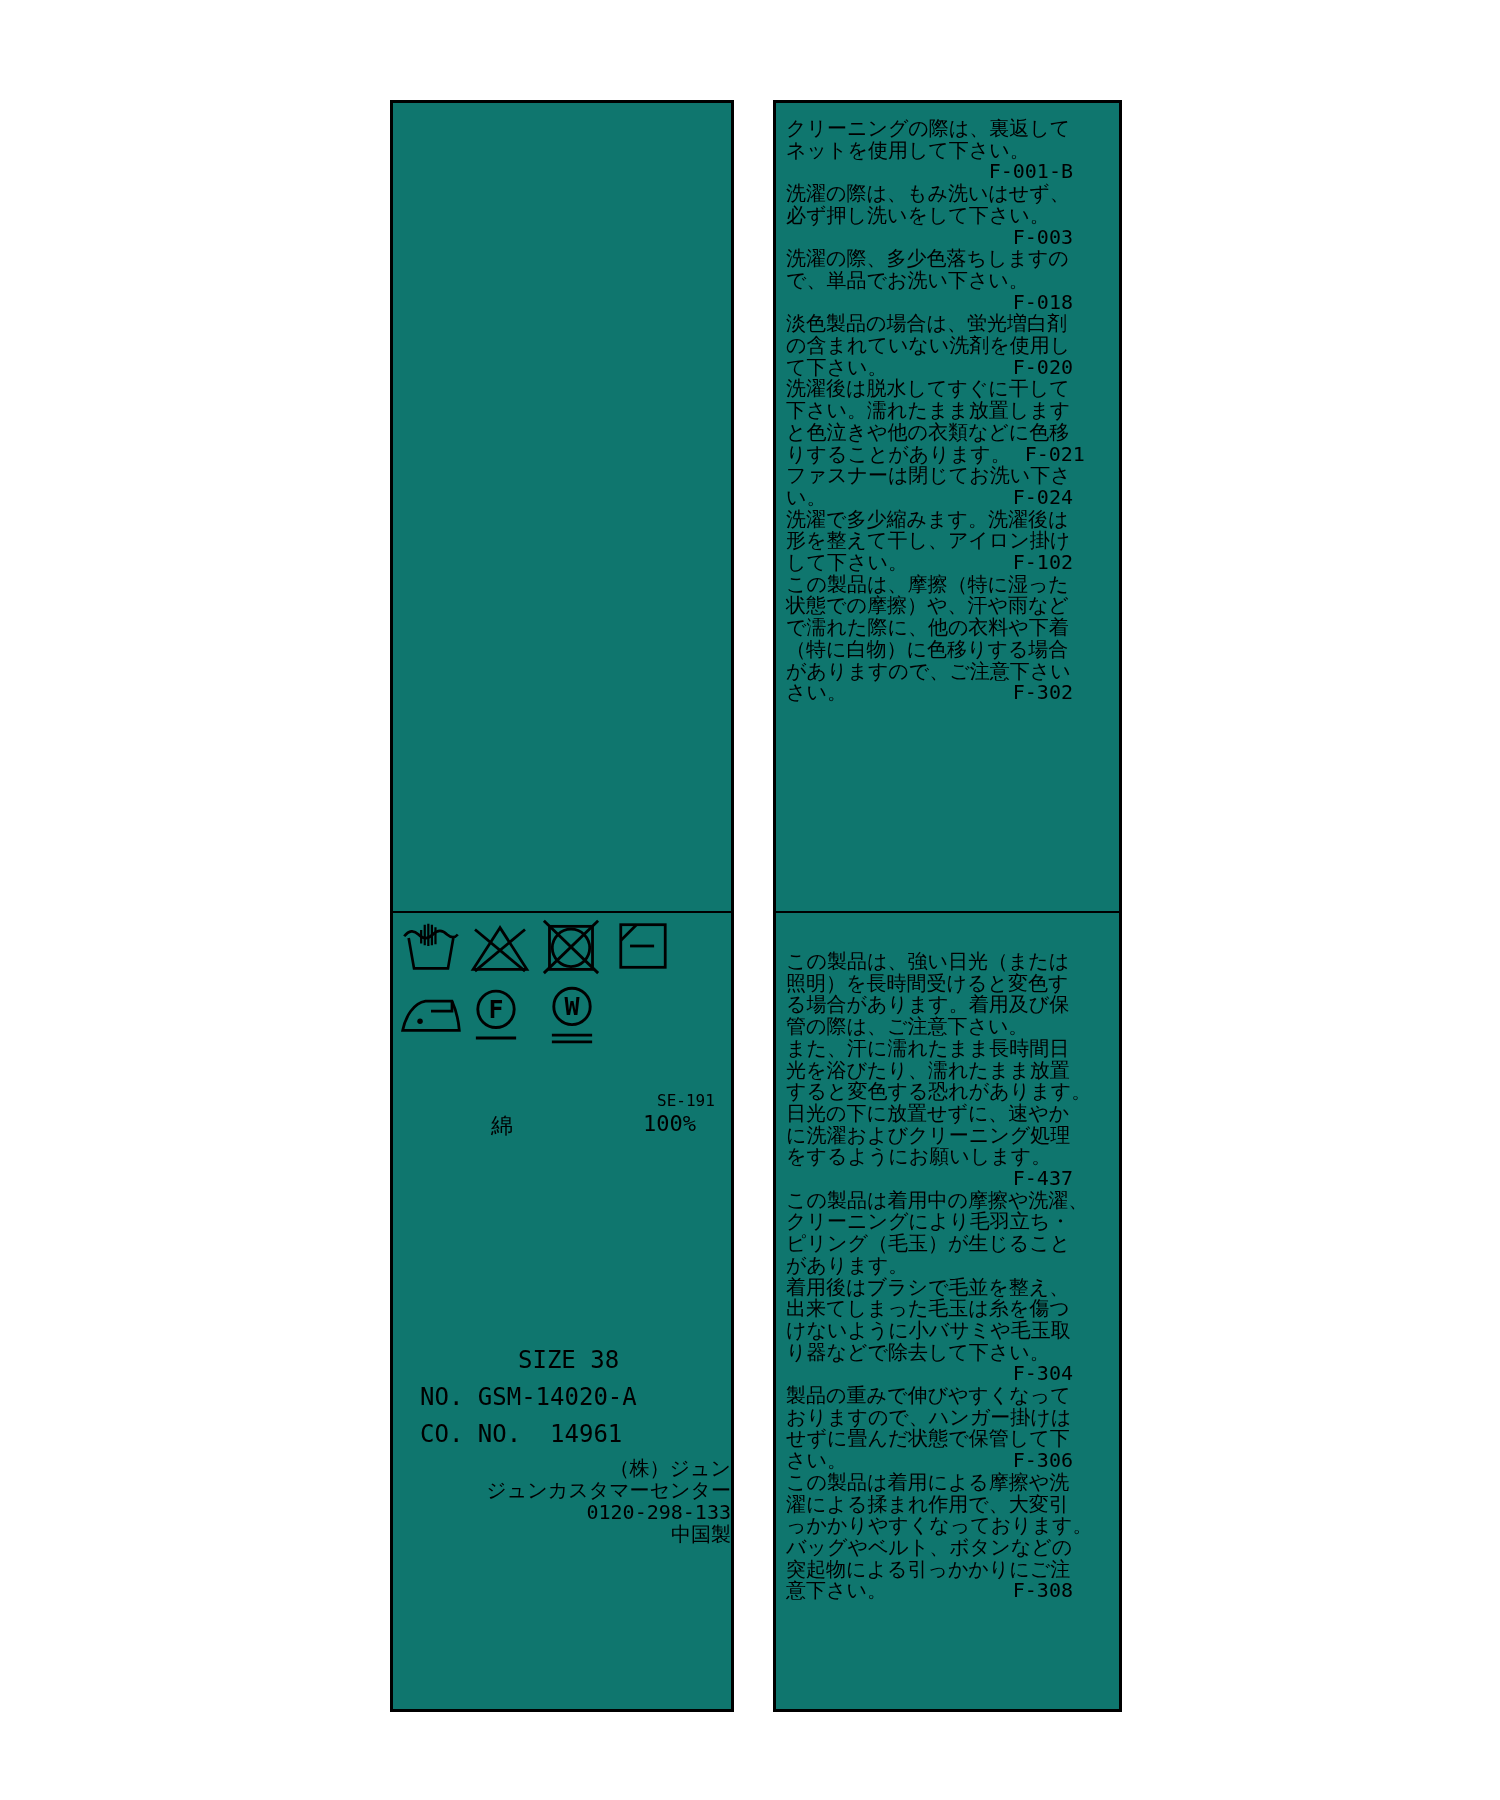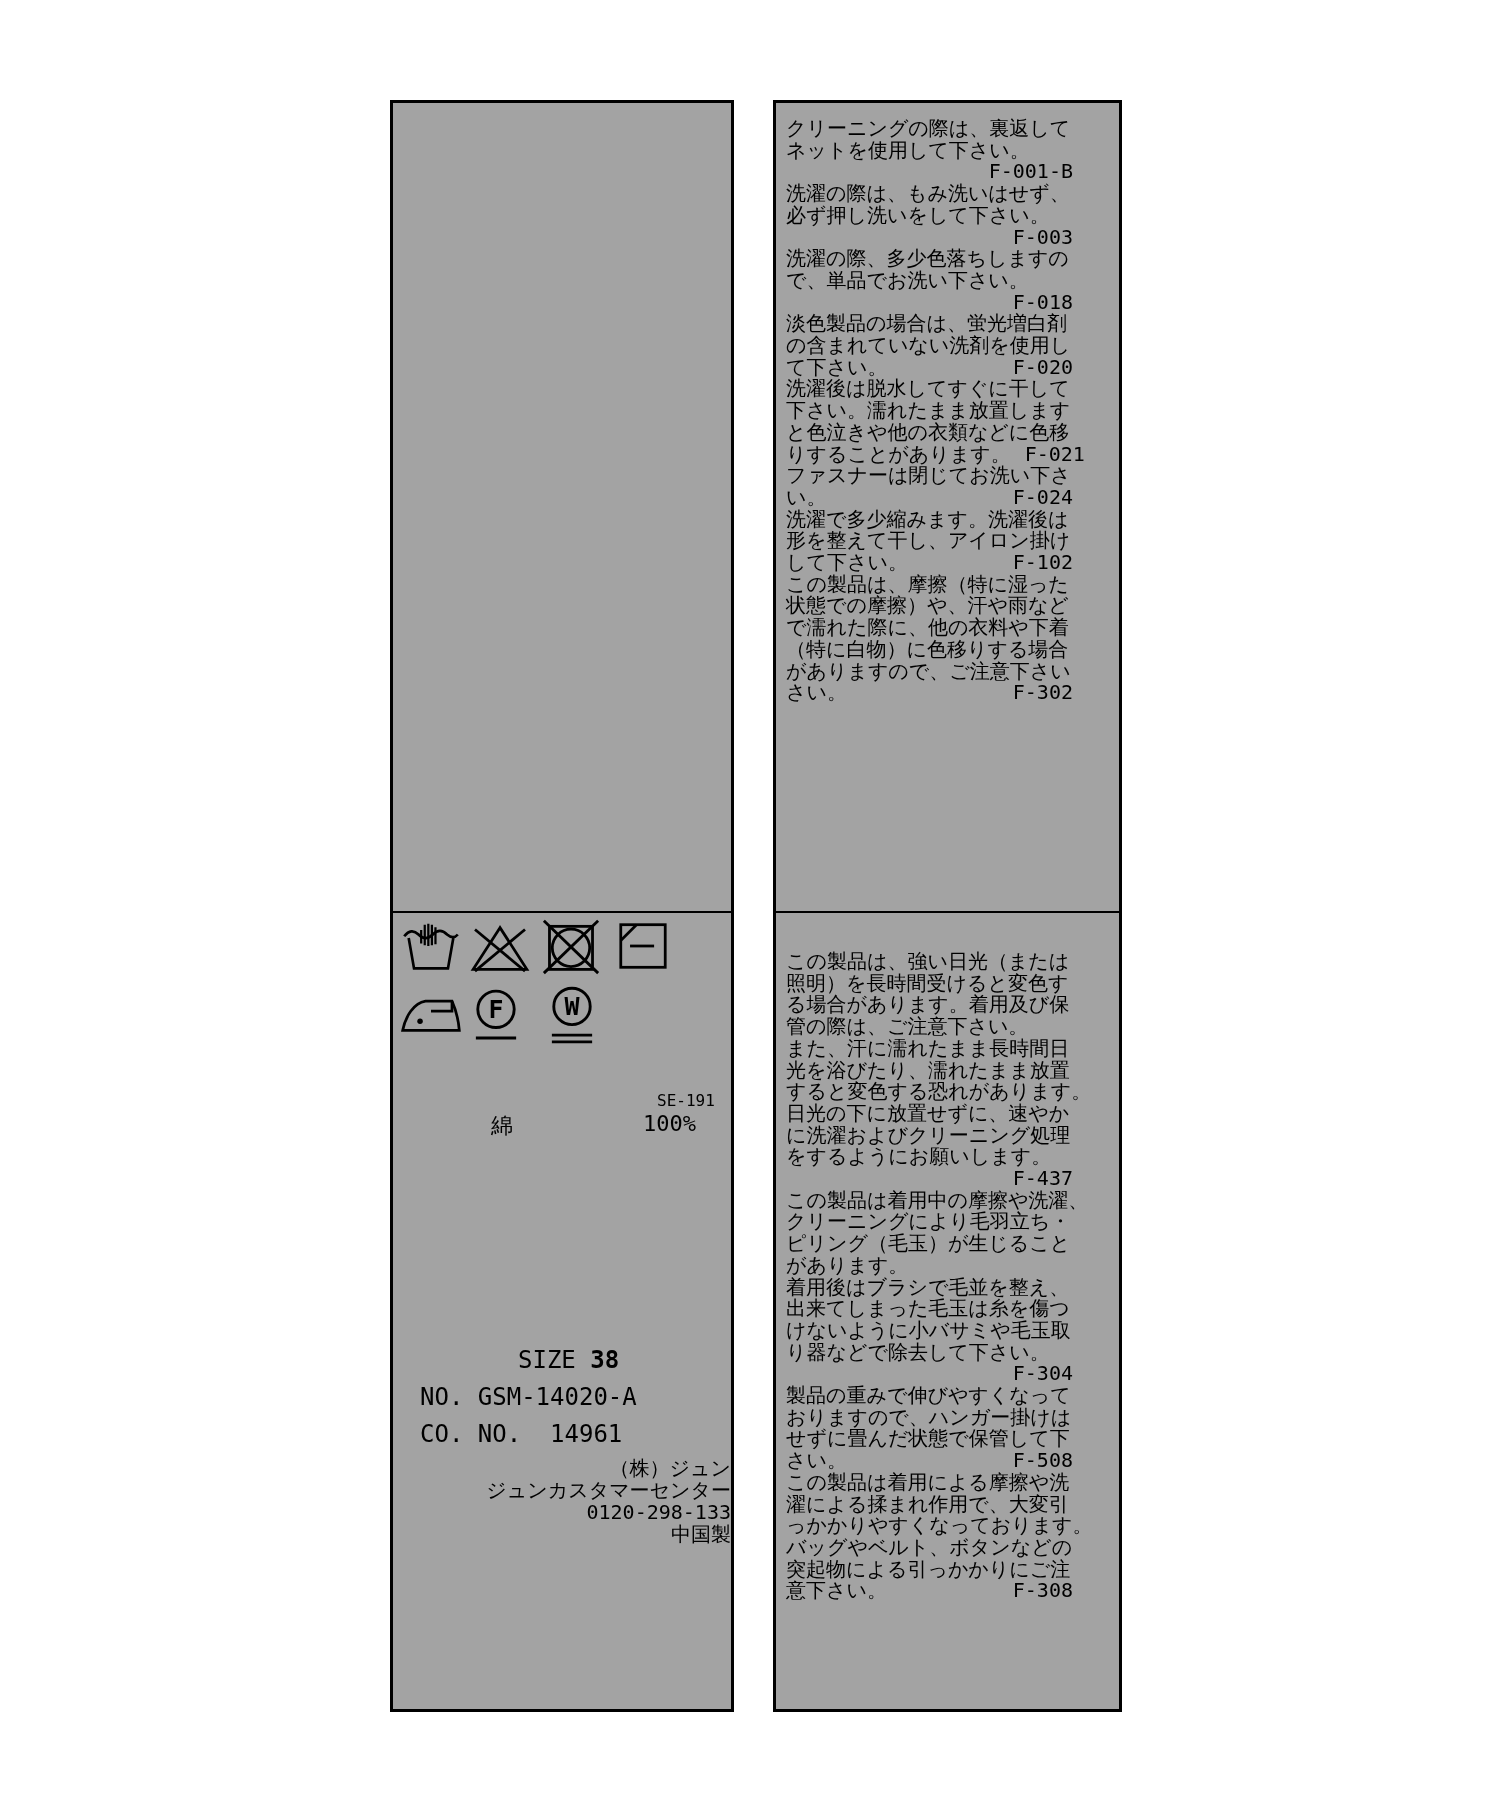--- a/index.html
+++ b/index.html
@@ -1,20 +1,20 @@
 <!DOCTYPE html>
 <html><head>
 <meta charset="utf-8">
 <style>
   html,body { margin:0; padding:0; background:#ffffff; }
   .page {
     position:relative; width:1500px; height:1800px; background:#ffffff;
     font-family:"DejaVu Sans Mono", monospace; color:#000000; overflow:hidden;
   }
-  .panel { position:absolute; top:100px; height:1606px; background:#a3a3a3; border:3px solid #000000; }
+  .panel { position:absolute; top:100px; height:1606px; background:#0f766e; border:3px solid #000000; }
   .panel-left  { left:390px; width:338px; }
   .panel-right { left:773px; width:343px; }
   .h-divider { position:absolute; left:0; right:0; top:808px; height:2px; background:#000000; }
 
   
   .care-section { position:absolute; left:10px; width:287px; }
   .care-top { top:15px; }
   .care-bottom { top:848px; }
   .care-line { display:flex; justify-content:space-between; align-items:baseline;
                font-size:20px; line-height:21.7px; white-space:pre; }
@@ -36,21 +36,21 @@
   .sym-shade  { left:224px; top:818px; }
   .sym-iron   { left:7px;   top:889px; }
   .sym-f      { left:80px;  top:885px; }
   .sym-w      { left:156px; top:882px; }
 
   .notes { position:absolute; left:4px; top:946px; font-size:18px; line-height:24px; white-space:pre; }
   .se-code { position:absolute; left:232px; top:988px; font-size:16px;margin-left:32px; }
   .composition { position:absolute; left:98px; top:1008px; width:205px;
                  display:flex; justify-content:space-between; font-size:22px; }
   .size-line { position:absolute; left:125px; top:1243px; font-size:24px; white-space:pre; }
-  .size-line .size-val { font-weight:bold;margin-top:12px; }
+  .size-line .size-val { font-weight:normal;margin-top:12px; }
   .no-line { position:absolute; left:27px; top:1280px; font-size:24px; white-space:pre; }
   .co-line { position:absolute; left:27px; top:1317px; font-size:24px; white-space:pre; }
   .maker { position:absolute; left:0; right:0; top:1354px; text-align:right;
            font-size:20px; line-height:22px; }
 </style>
 </head>
 <body>
 
 <div class="page">
 
@@ -384,21 +384,21 @@
           <span class="code"></span>
         </div>
 
         <div class="care-line">
           <span class="txt">せずに畳んだ状態で保管して下</span>
           <span class="code"></span>
         </div>
 
         <div class="care-line">
           <span class="txt">さい。</span>
-          <span class="code">F-508</span>
+          <span class="code">F-306</span>
         </div>
 
         <div class="care-line">
           <span class="txt">この製品は着用による摩擦や洗</span>
           <span class="code"></span>
         </div>
 
         <div class="care-line">
           <span class="txt">濯による揉まれ作用で、大変引</span>
           <span class="code"></span>

